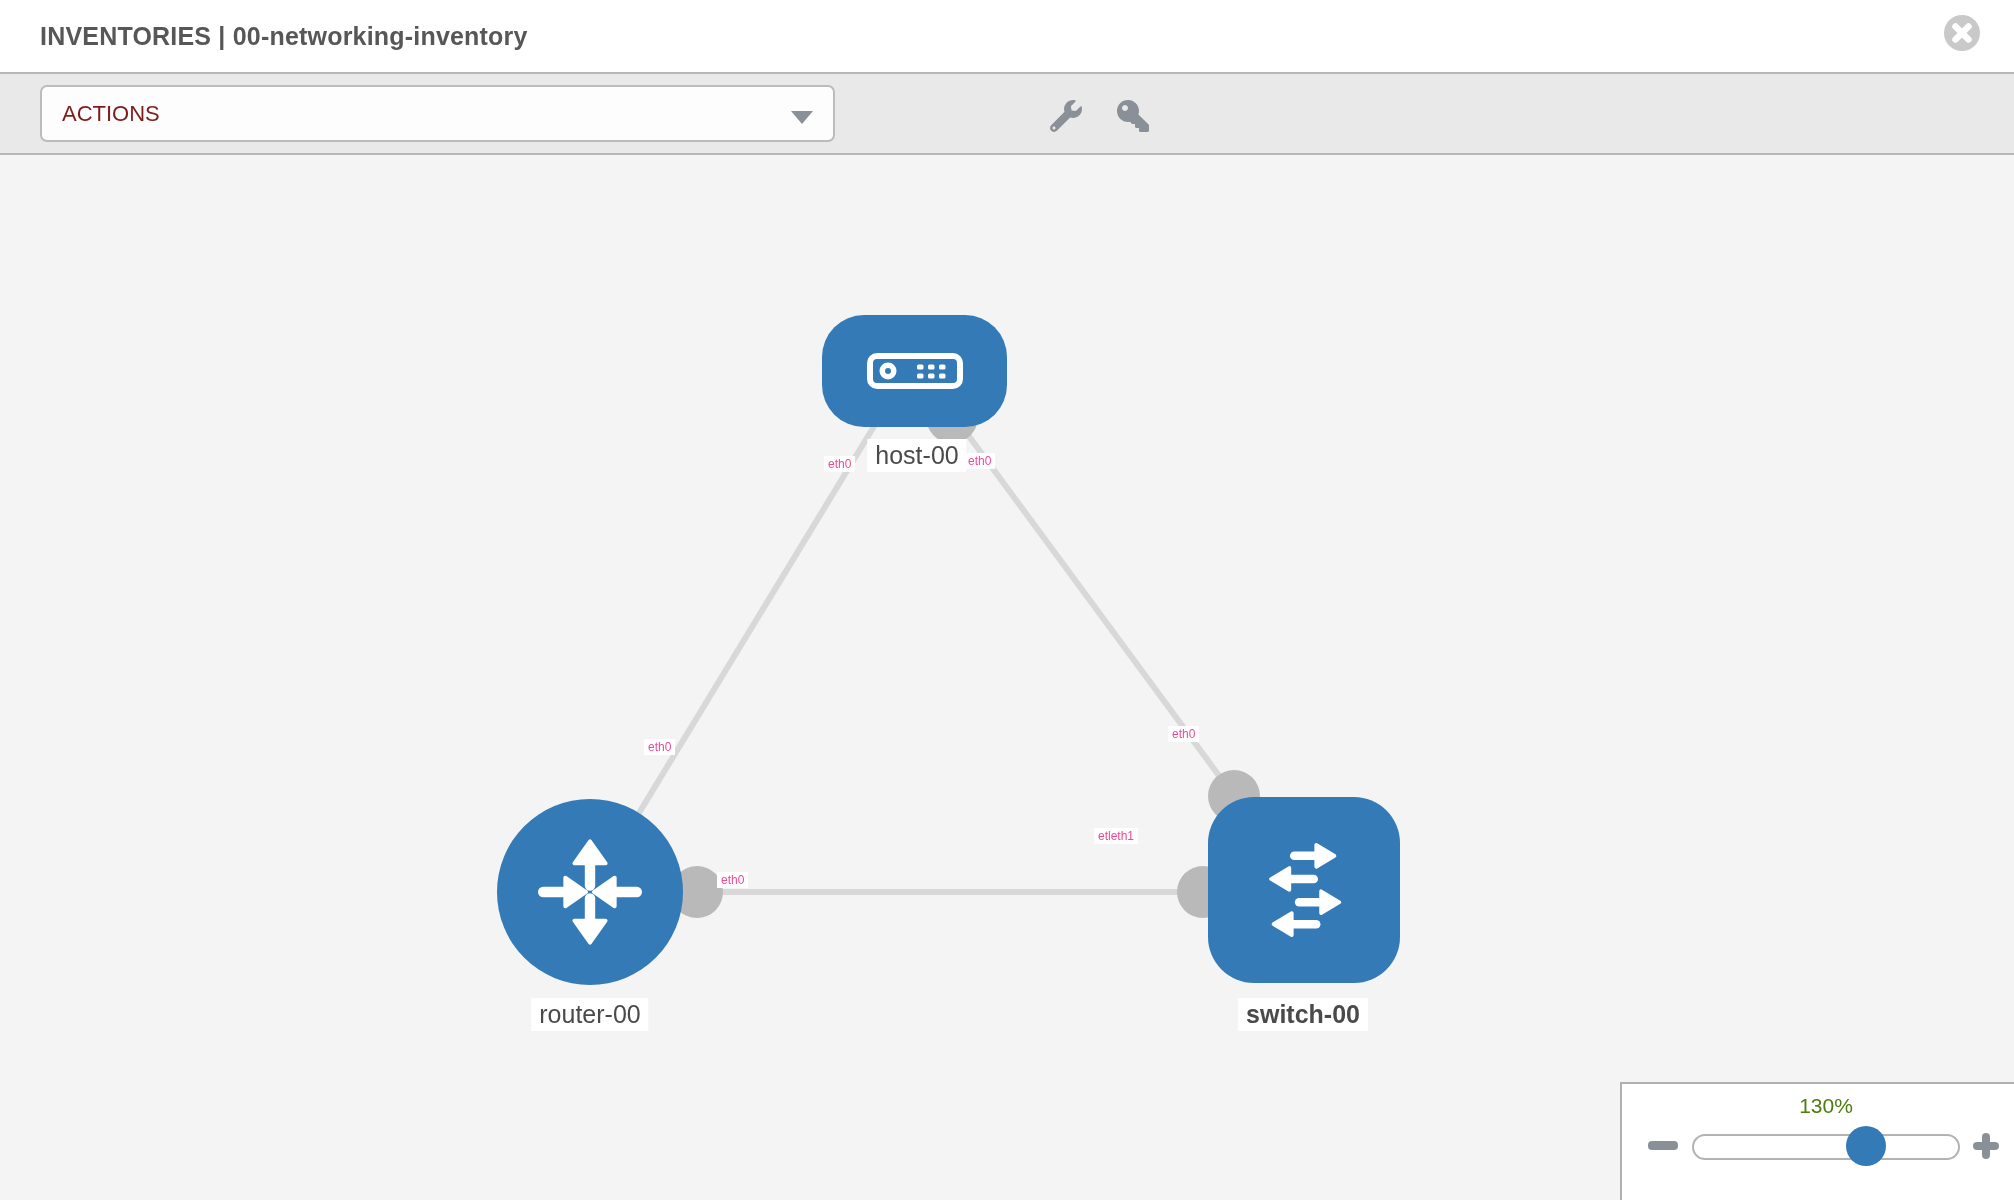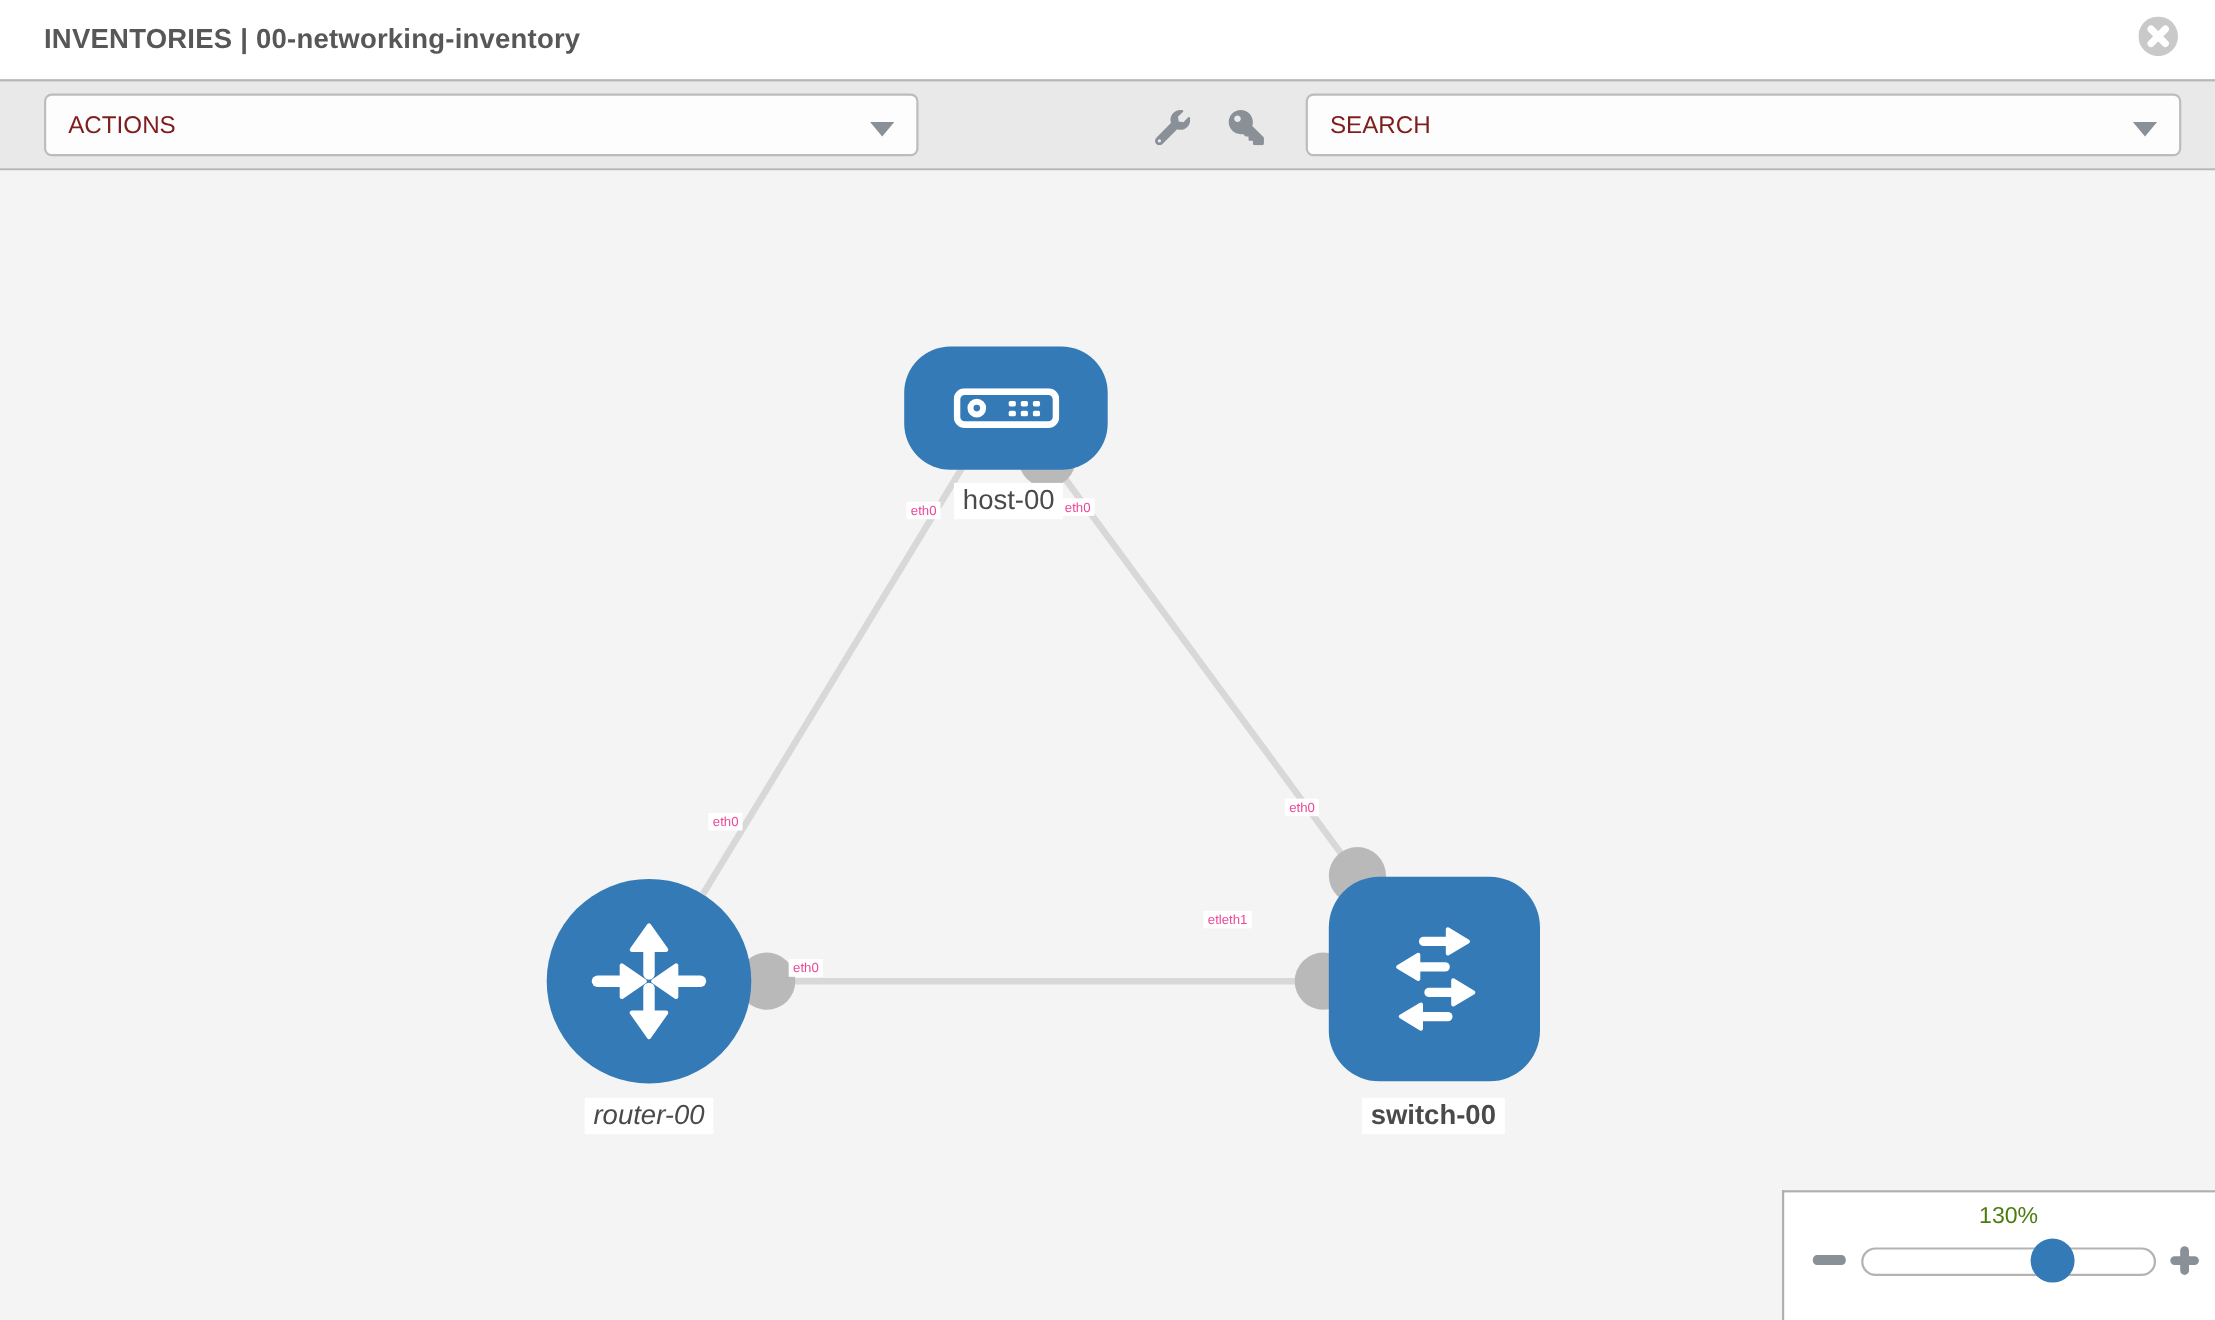--- a/index.html
+++ b/index.html
@@ -83,24 +83,20 @@
       </svg>
     </div>
     <div class="tool-icon key">
       <svg width="34" height="32" viewBox="0 0 512 512">
         <g transform="translate(512,0) scale(-1,1)">
           <path fill="#8a9097" d="M512 176.001C512 273.203 433.202 352 336 352c-11.22 0-22.19-1.062-32.827-3.069l-24.012 27.014A23.999 23.999 0 0 1 261.223 384H224v40c0 13.255-10.745 24-24 24h-40v40c0 13.255-10.745 24-24 24H24c-13.255 0-24-10.745-24-24v-78.059c0-6.365 2.529-12.47 7.029-16.971l161.802-161.802C163.108 213.814 160 195.271 160 176 160 78.798 238.797.001 335.999 0 433.488-.001 512 78.511 512 176.001zM336 128c0 26.51 21.49 48 48 48s48-21.49 48-48-21.49-48-48-48-48 21.49-48 48z"></path>
         </g>
       </svg>
     </div>
 
-    <div class="select search">
-      <span>SEARCH</span>
-      <span class="caret"></span>
-    </div>
   </div>
 
   <div class="canvas">
 
     <svg class="links" width="2014" height="1045" viewBox="0 0 2014 1045">
 
       <line x1="890" y1="245" x2="639" y2="658" stroke="#d8d8d8" stroke-width="6"></line>
       <line x1="946" y1="250" x2="1234" y2="641" stroke="#d8d8d8" stroke-width="6"></line>
       <line x1="620" y1="737" x2="1230" y2="737" stroke="#d8d8d8" stroke-width="6"></line>
 
@@ -144,21 +140,21 @@
         <path d="M58 41 L37 41" fill="none"></path>
           <polygon points="23,41 38,32 38,50" stroke-width="3"></polygon>
         <path d="M46 60 L65 60" fill="none"></path>
           <polygon points="79,60 64,51 64,69" stroke-width="3"></polygon>
         <path d="M60 78 L39 78" fill="none"></path>
           <polygon points="25,78 40,69 40,87" stroke-width="3"></polygon>
       </svg>
     </div>
 
     <div class="node-label" style="left:917px;top:284px;">host-00</div>
-    <div class="node-label" style="left:590px;top:843px;font-style:italic;">router-00</div>
+    <div class="node-label" style="left:590px;top:843px;">router-00</div>
     <div class="node-label" style="left:1303px;top:843px;font-weight:bold;">switch-00</div>
 
     <div class="eth-label" style="left:824px;top:301px;">eth0</div>
     <div class="eth-label" style="left:964px;top:298px;">eth0</div>
     <div class="eth-label" style="left:644px;top:584px;">eth0</div>
     <div class="eth-label" style="left:1168px;top:571px;">eth0</div>
     <div class="eth-label" style="left:717px;top:717px;">eth0</div>
     <div class="eth-label" style="left:1094px;top:673px;">etleth1</div>
   </div>
 

